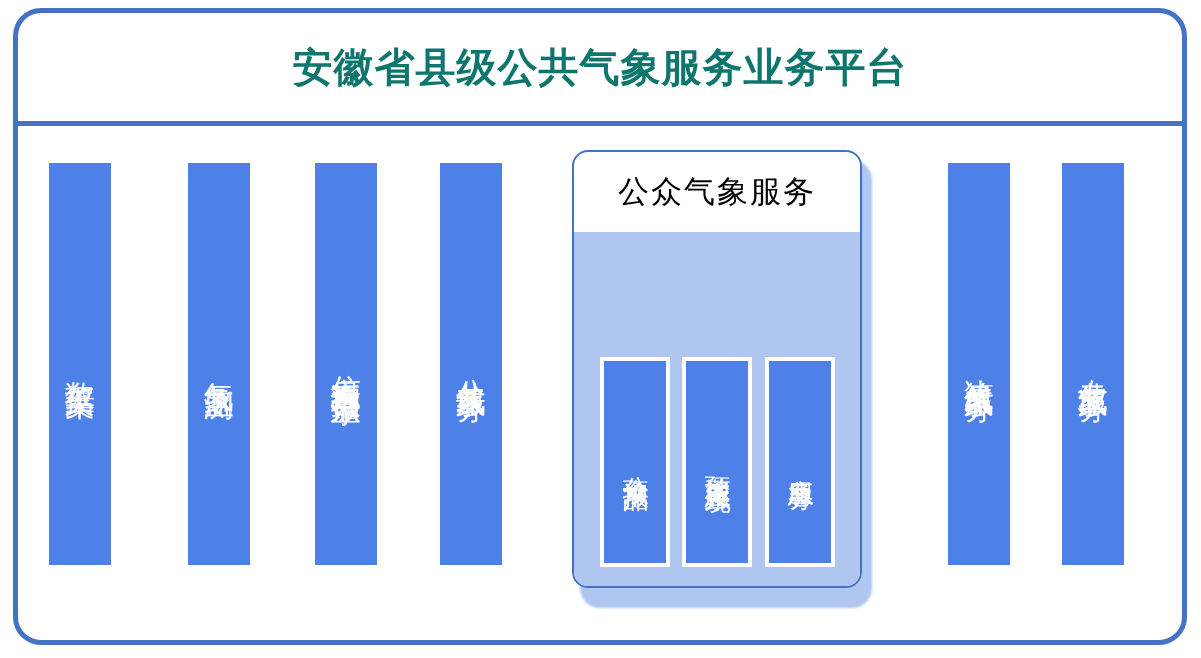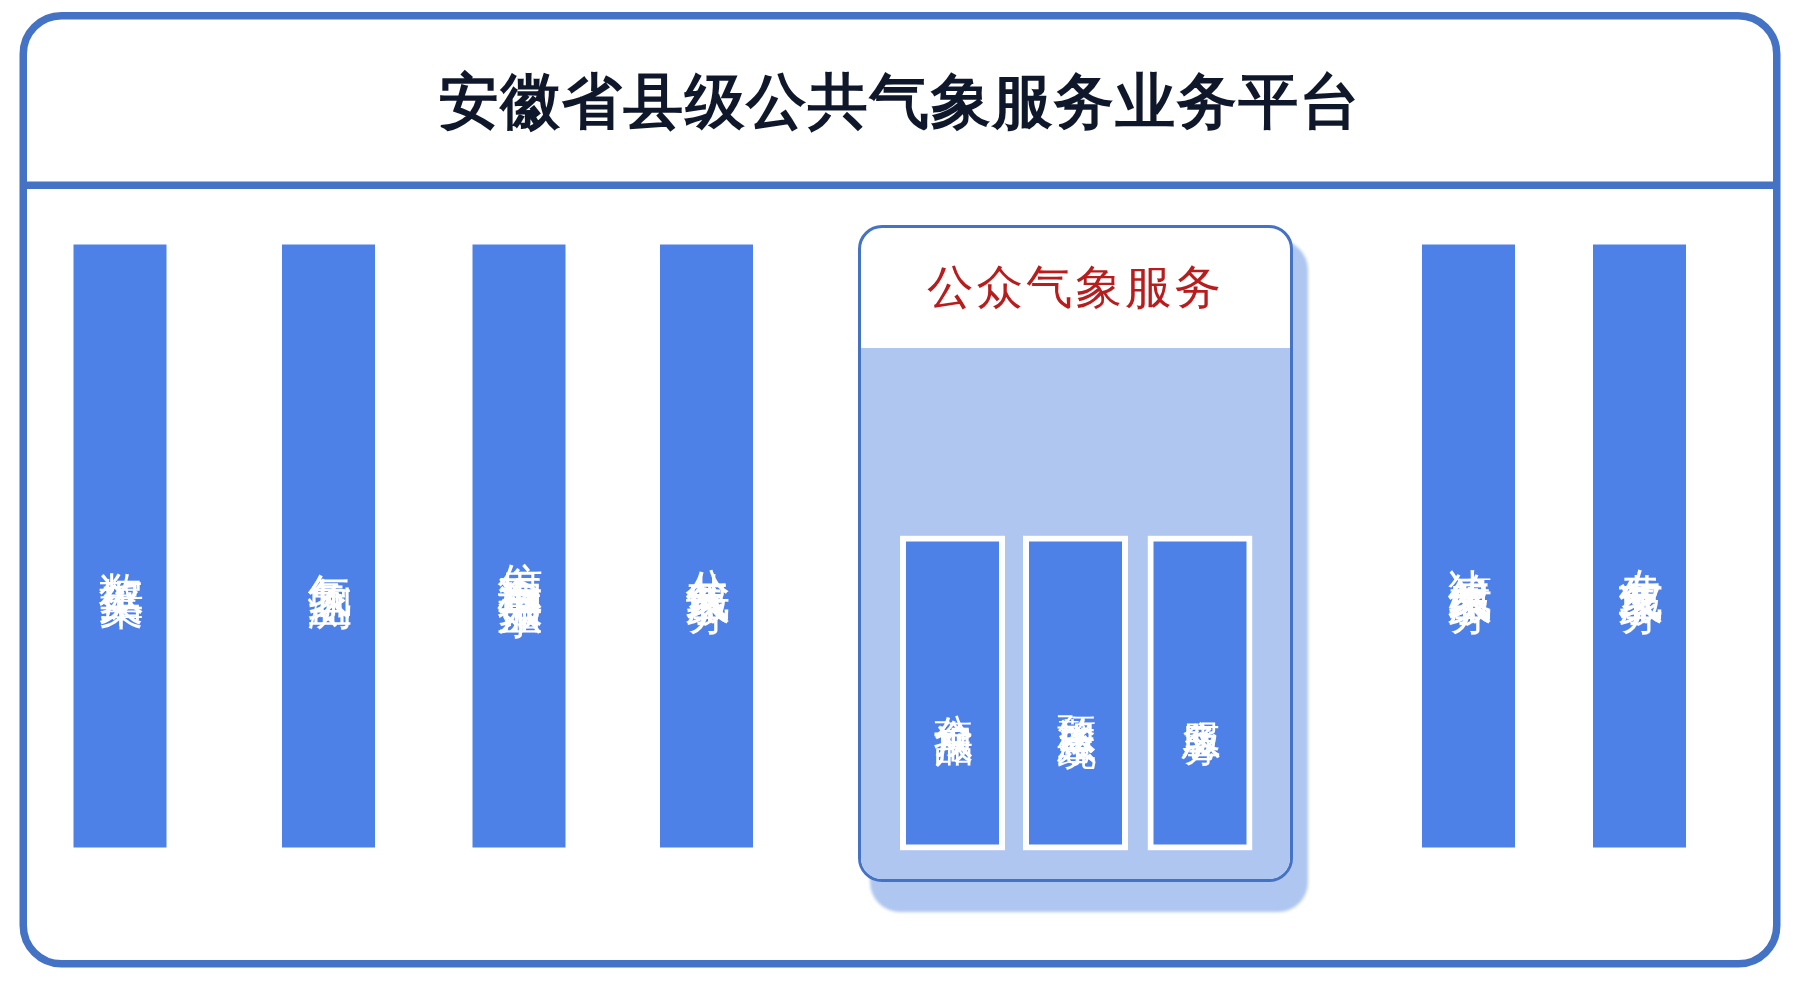--- a/index.html
+++ b/index.html
@@ -34,21 +34,21 @@
   
   #platform-title {
     position: absolute;
     left: 18px;
     top: 13px;
     width: 1164px;
     height: 108px;
     display: flex;
     align-items: center;
     justify-content: center;
-    color: #0f172a;
+    color: #0f766e;
     font-family: "Liberation Sans", "DejaVu Sans", sans-serif;
     font-weight: bold;
     font-size: 40px;
     letter-spacing: 1px;
     white-space: nowrap;
   }
 
   
   #title-divider {
     position: absolute;
@@ -105,21 +105,21 @@
   }
   #center-header {
     position: absolute;
     left: 0;
     top: 0;
     width: 100%;
     height: 80px;
     display: flex;
     align-items: center;
     justify-content: center;
-    color: #b91c1c;
+    color: #000000;
     font-family: "Liberation Serif", "DejaVu Serif", serif;
     font-size: 31px;
     letter-spacing: 2px;
     white-space: nowrap;
   }
   #center-body {
     position: absolute;
     left: 0;
     top: 80px;
     width: 100%;

